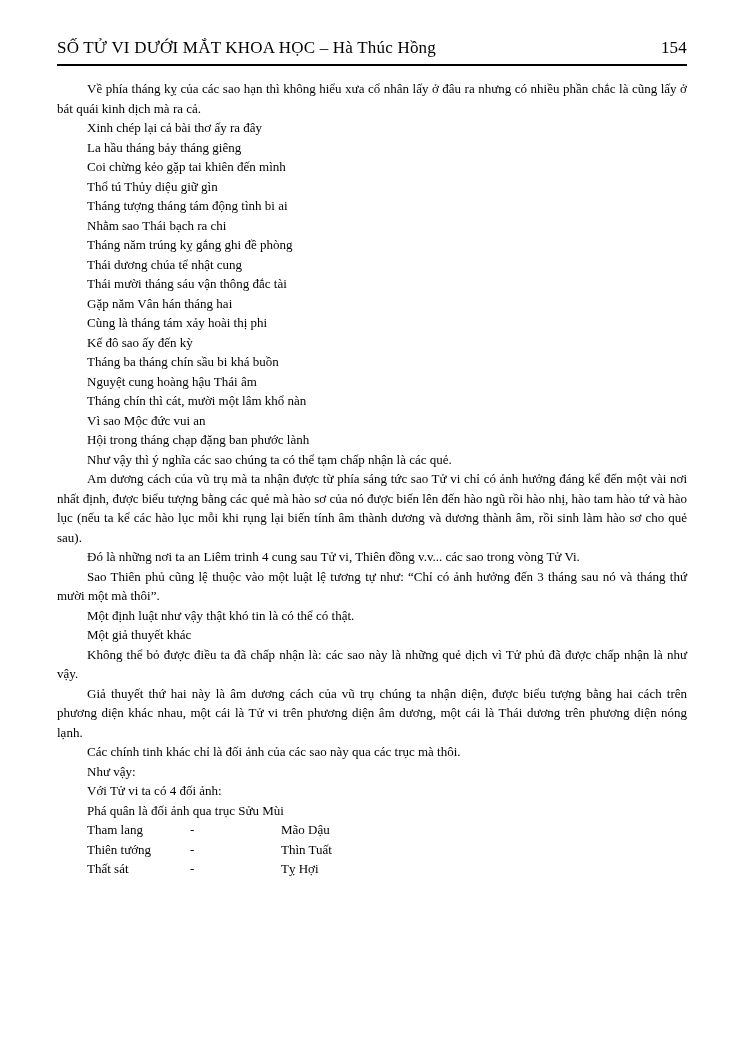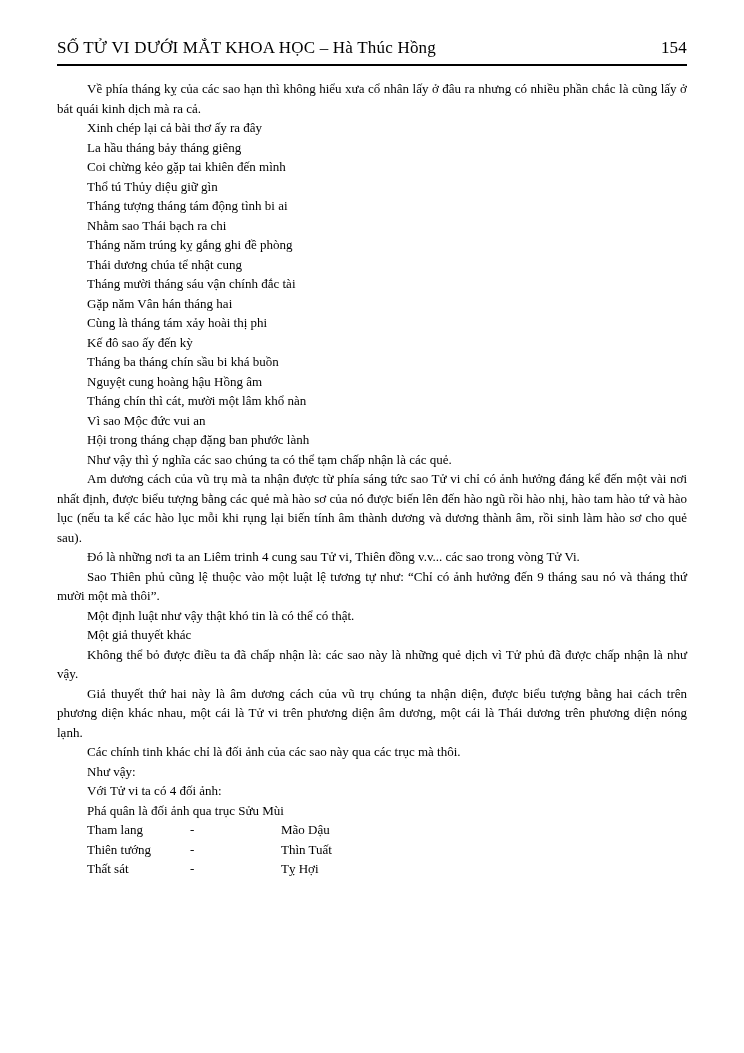--- a/index.html
+++ b/index.html
@@ -62,33 +62,33 @@
   <div class="body-text">
       <p class="para">Về phía tháng kỵ của các sao hạn thì không hiểu xưa cổ nhân lấy ở đâu ra nhưng có nhiều phần chắc là cũng lấy ở bát quái kinh dịch mà ra cả.</p>
       <p class="line">Xinh chép lại cả bài thơ ấy ra đây</p>
       <p class="line">La hầu tháng bảy tháng giêng</p>
       <p class="line">Coi chừng kẻo gặp tai khiên đến mình</p>
       <p class="line">Thổ tú Thủy diệu giữ gìn</p>
       <p class="line">Tháng tượng tháng tám động tình bi ai</p>
       <p class="line">Nhằm sao Thái bạch ra chi</p>
       <p class="line">Tháng năm trúng kỵ gắng ghi đề phòng</p>
       <p class="line">Thái dương chúa tể nhật cung</p>
-      <p class="line">Tháng mười tháng sáu vận chính đắc tài</p>
+      <p class="line">Thái mười tháng sáu vận thông đắc tài</p>
       <p class="line">Gặp năm Vân hán tháng hai</p>
       <p class="line">Cùng là tháng tám xảy hoài thị phi</p>
       <p class="line">Kế đô sao ấy đến kỳ</p>
       <p class="line">Tháng ba tháng chín sầu bi khá buồn</p>
-      <p class="line">Nguyệt cung hoàng hậu Hồng âm</p>
+      <p class="line">Nguyệt cung hoàng hậu Thái âm</p>
       <p class="line">Tháng chín thì cát, mười một lâm khổ nàn</p>
       <p class="line">Vì sao Mộc đức vui an</p>
       <p class="line">Hội trong tháng chạp đặng ban phước lành</p>
       <p class="line">Như vậy thì ý nghĩa các sao chúng ta có thể tạm chấp nhận là các quẻ.</p>
       <p class="para">Am dương cách của vũ trụ mà ta nhận được từ phía sáng tức sao Tử vi chỉ có ảnh hưởng đáng kể đến một vài nơi nhất định, được biểu tượng bằng các quẻ mà hào sơ của nó được biến lên đến hào ngũ rồi hào nhị, hào tam hào tứ và hào lục (nếu ta kể các hào lục mỗi khi rụng lại biến tính âm thành dương và dương thành âm, rồi sinh làm hào sơ cho quẻ sau).</p>
       <p class="para">Đó là những nơi ta an Liêm trinh 4 cung sau Tử vi, Thiên đồng v.v... các sao trong vòng Tử Vi.</p>
-      <p class="para">Sao Thiên phủ cũng lệ thuộc vào một luật lệ tương tự như: “Chỉ có ảnh hưởng đến 9 tháng sau nó và tháng thứ mười một mà thôi”.</p>
+      <p class="para">Sao Thiên phủ cũng lệ thuộc vào một luật lệ tương tự như: “Chỉ có ảnh hưởng đến 3 tháng sau nó và tháng thứ mười một mà thôi”.</p>
       <p class="line">Một định luật như vậy thật khó tin là có thể có thật.</p>
       <p class="line">Một giả thuyết khác</p>
       <p class="para">Không thể bỏ được điều ta đã chấp nhận là: các sao này là những quẻ dịch vì Tử phủ đã được chấp nhận là như vậy.</p>
       <p class="para">Giả thuyết thứ hai này là âm dương cách của vũ trụ chúng ta nhận diện, được biểu tượng bằng hai cách trên phương diện khác nhau, một cái là Tử vi trên phương diện âm dương, một cái là Thái dương trên phương diện nóng lạnh.</p>
       <p class="line">Các chính tinh khác chỉ là đối ảnh của các sao này qua các trục mà thôi.</p>
       <p class="line">Như vậy:</p>
       <p class="line">Với Tử vi ta có 4 đối ảnh:</p>
       <p class="line">Phá quân là đối ảnh qua trục Sửu Mùi</p>
       <div class="pair-row">
         <span class="pair-name">Tham lang</span>

